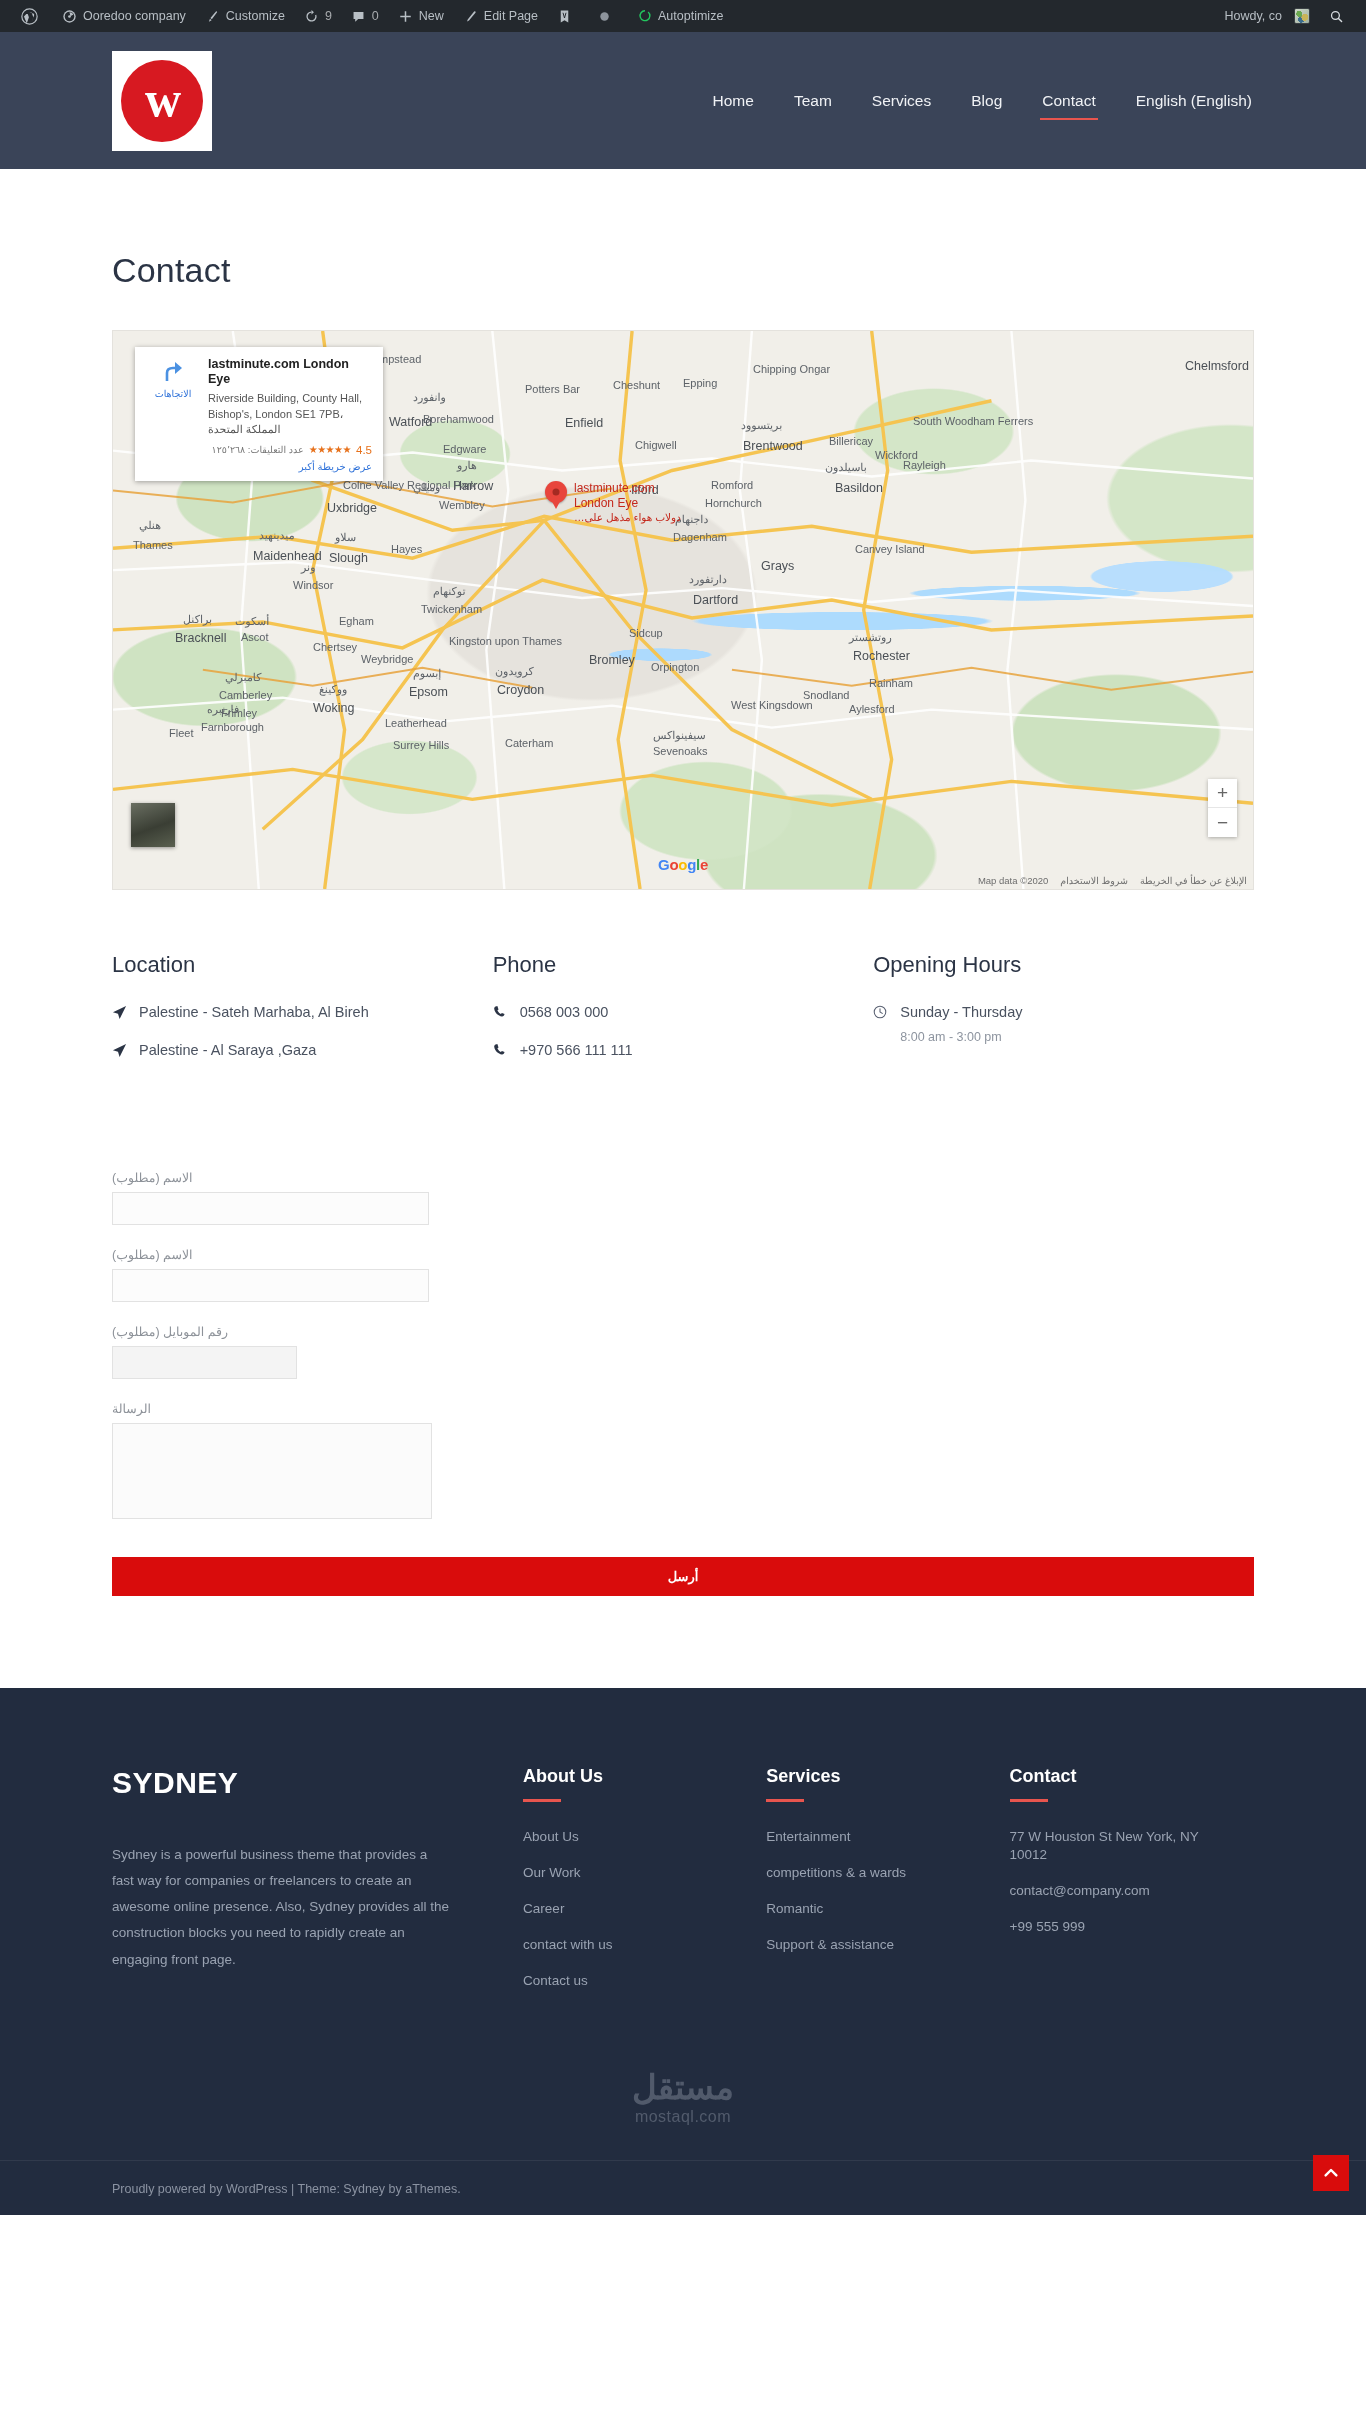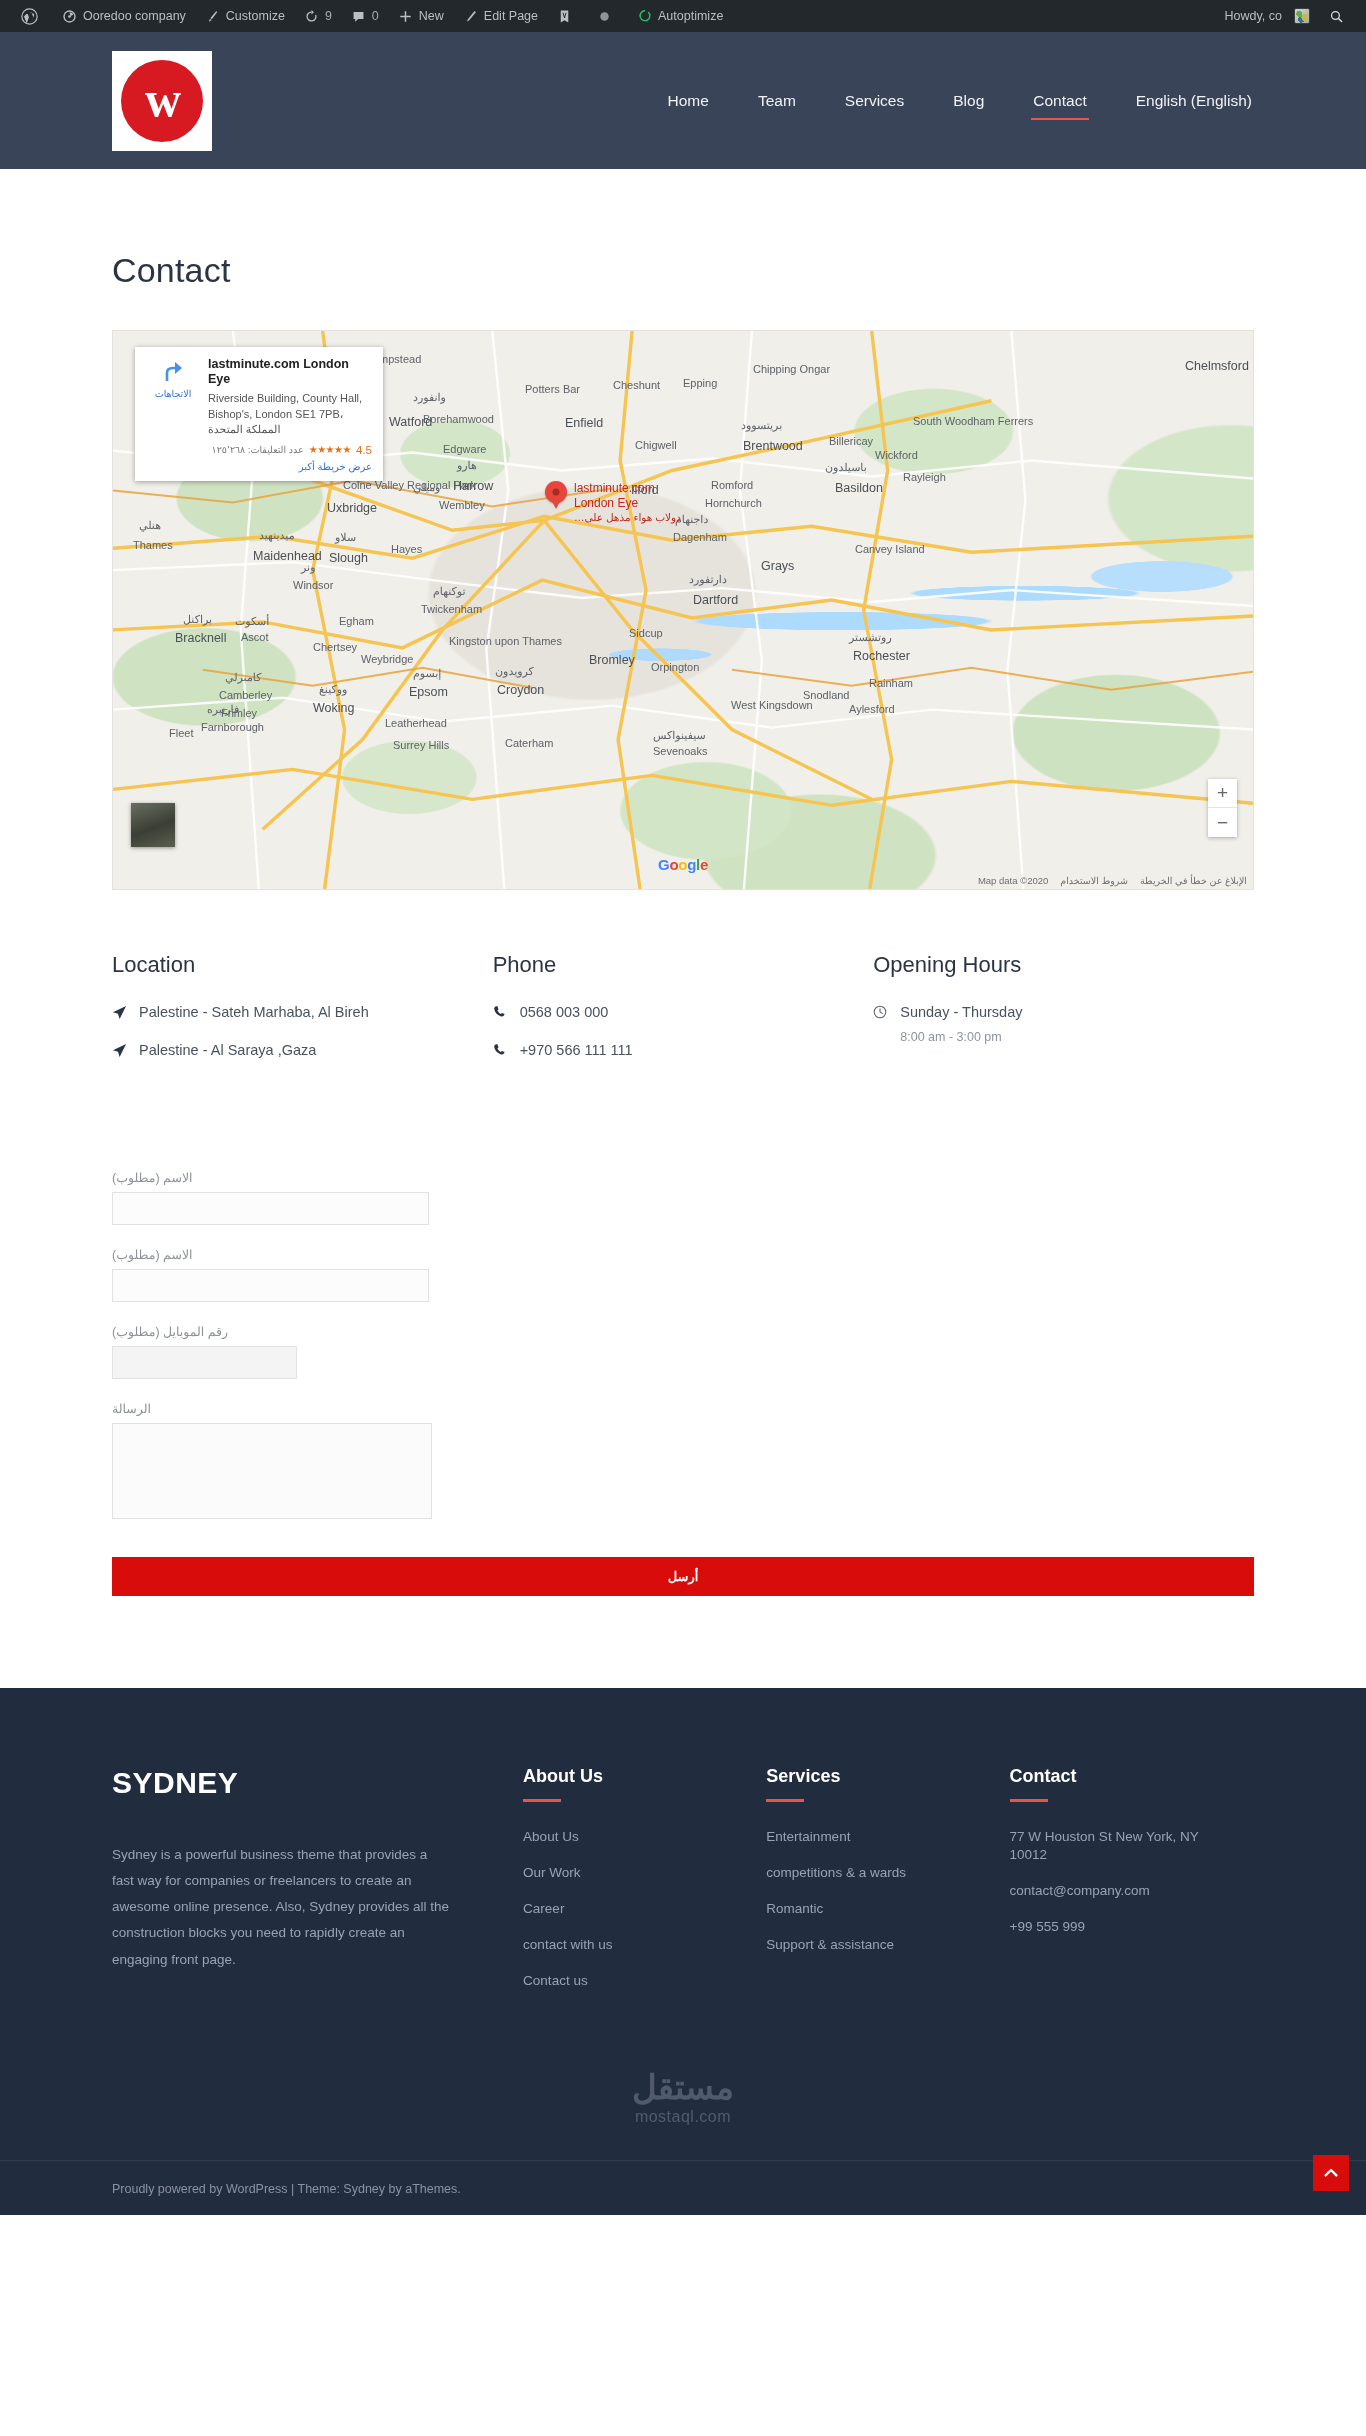--- a/index.html
+++ b/index.html
@@ -75,21 +75,21 @@
     font-size: 50px;
     font-weight: 700;
     line-height: 1;
     letter-spacing: -2px;
     transform: translateY(-2px);
   }
   .nav {
     margin-left: auto;
     display: flex;
     align-items: center;
-    gap: 45px;
+    gap: 36px;
   }
   .nav a {
     color: #f0f2f5;
     font-size: 15.5px;
     text-decoration: none;
     padding: 6px 2px;
     position: relative;
     white-space: nowrap;
     cursor: pointer;
   }
@@ -519,21 +519,21 @@
         <div class="map-label big" style="left: 452px; top: 85px;">Enfield</div>
         <div class="map-label" style="left: 300px; top: 60px;">وانفورد</div>
         <div class="map-label big" style="left: 276px; top: 84px;">Watford</div>
         <div class="map-label" style="left: 330px; top: 112px;">Edgware</div>
         <div class="map-label" style="left: 522px; top: 108px;">Chigwell</div>
         <div class="map-label big" style="left: 630px; top: 108px;">Brentwood</div>
         <div class="map-label" style="left: 628px; top: 88px;">بريتسوود</div>
         <div class="map-label" style="left: 716px; top: 104px;">Billericay</div>
         <div class="map-label" style="left: 762px; top: 118px;">Wickford</div>
         <div class="map-label" style="left: 800px; top: 84px;">South Woodham Ferrers</div>
-        <div class="map-label" style="left: 790px; top: 140px;">Rayleigh</div>
+        <div class="map-label" style="left: 790px; top: 128px;">Rayleigh</div>
         <div class="map-label big" style="left: 722px; top: 150px;">Basildon</div>
         <div class="map-label" style="left: 712px; top: 130px;">باسيلدون</div>
         <div class="map-label big" style="left: 340px; top: 148px;">Harrow</div>
         <div class="map-label" style="left: 344px; top: 128px;">هارو</div>
         <div class="map-label" style="left: 300px; top: 150px;">وميلي</div>
         <div class="map-label" style="left: 326px; top: 168px;">Wembley</div>
         <div class="map-label" style="left: 598px; top: 148px;">Romford</div>
         <div class="map-label" style="left: 592px; top: 166px;">Hornchurch</div>
         <div class="map-label big" style="left: 518px; top: 152px;">Ilford</div>
         <div class="map-label big" style="left: 214px; top: 170px;">Uxbridge</div>

